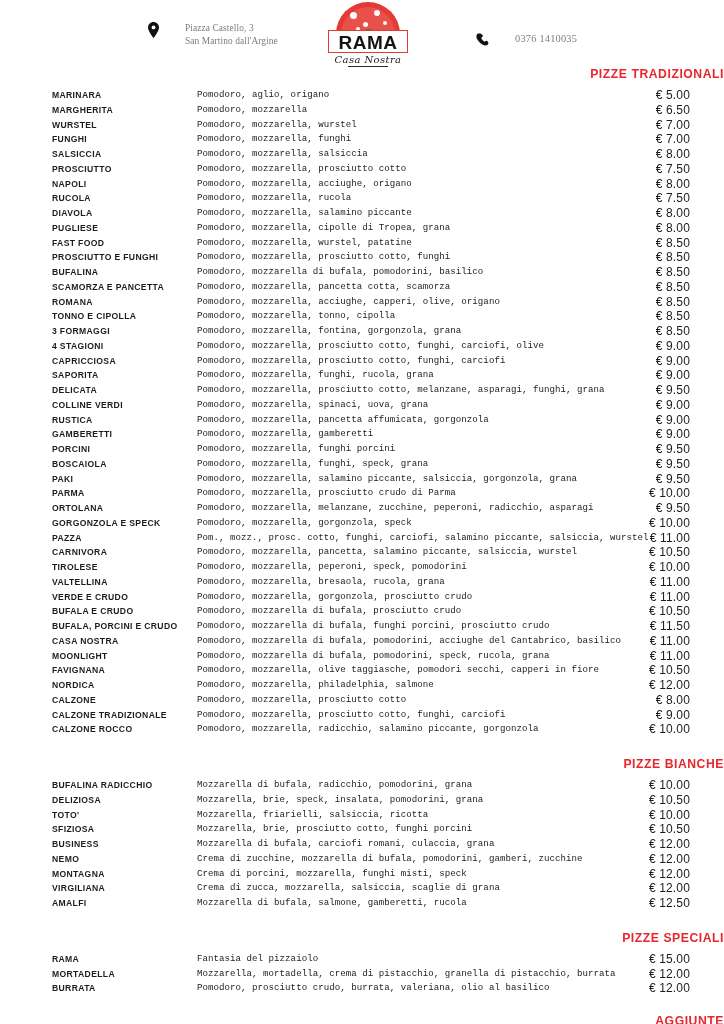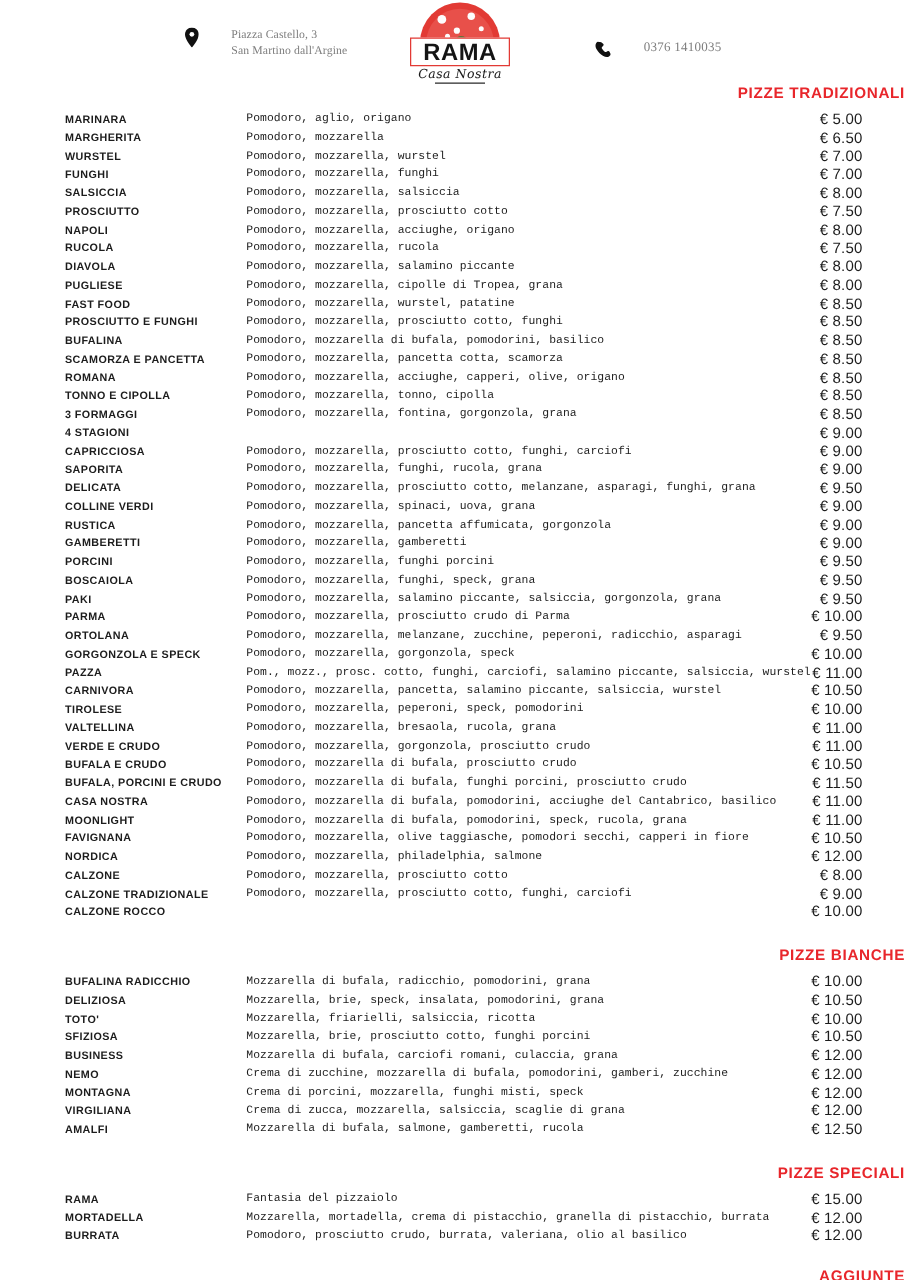--- a/index.html
+++ b/index.html
@@ -318,20 +318,21 @@
           <span class="r-desc">Pomodoro, mozzarella, tonno, cipolla</span>
           <span class="r-price">€ 8.50</span>
         </div>
         <div class="row">
           <span class="r-name">3 FORMAGGI</span>
           <span class="r-desc">Pomodoro, mozzarella, fontina, gorgonzola, grana</span>
           <span class="r-price">€ 8.50</span>
         </div>
         <div class="row">
           <span class="r-name">4 STAGIONI</span>
+          <span class="r-desc">Pomodoro, mozzarella, prosciutto cotto, funghi, carciofi, olive</span>
           <span class="r-price">€ 9.00</span>
         </div>
         <div class="row">
           <span class="r-name">CAPRICCIOSA</span>
           <span class="r-desc">Pomodoro, mozzarella, prosciutto cotto, funghi, carciofi</span>
           <span class="r-price">€ 9.00</span>
         </div>
         <div class="row">
           <span class="r-name">SAPORITA</span>
           <span class="r-desc">Pomodoro, mozzarella, funghi, rucola, grana</span>
@@ -447,20 +448,21 @@
           <span class="r-desc">Pomodoro, mozzarella, prosciutto cotto</span>
           <span class="r-price">€ 8.00</span>
         </div>
         <div class="row">
           <span class="r-name">CALZONE TRADIZIONALE</span>
           <span class="r-desc">Pomodoro, mozzarella, prosciutto cotto, funghi, carciofi</span>
           <span class="r-price">€ 9.00</span>
         </div>
         <div class="row">
           <span class="r-name">CALZONE ROCCO</span>
+          <span class="r-desc">Pomodoro, mozzarella, radicchio, salamino piccante, gorgonzola</span>
           <span class="r-price">€ 10.00</span>
         </div>
       </div>
   </div>
 
   <div class="section">
     <div class="section-title sec-bianche">PIZZE BIANCHE</div>
     <div class="rows" id="rows-1">
         <div class="row">
           <span class="r-name">BUFALINA RADICCHIO</span>

